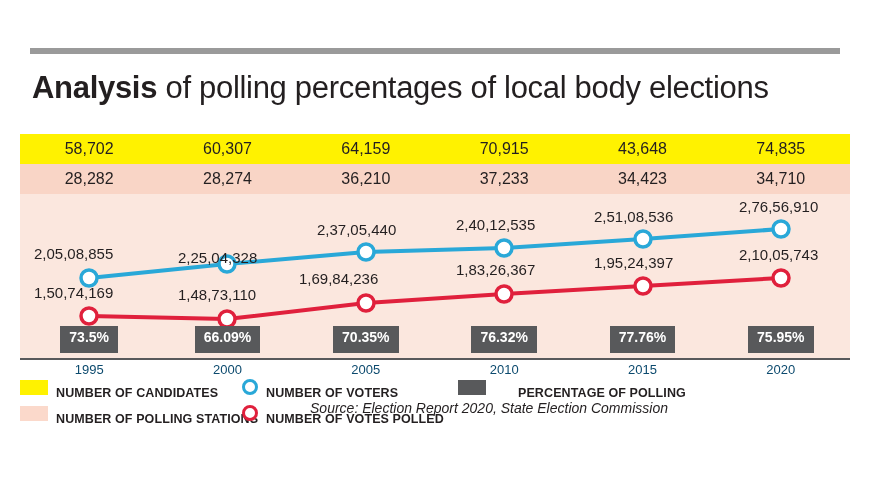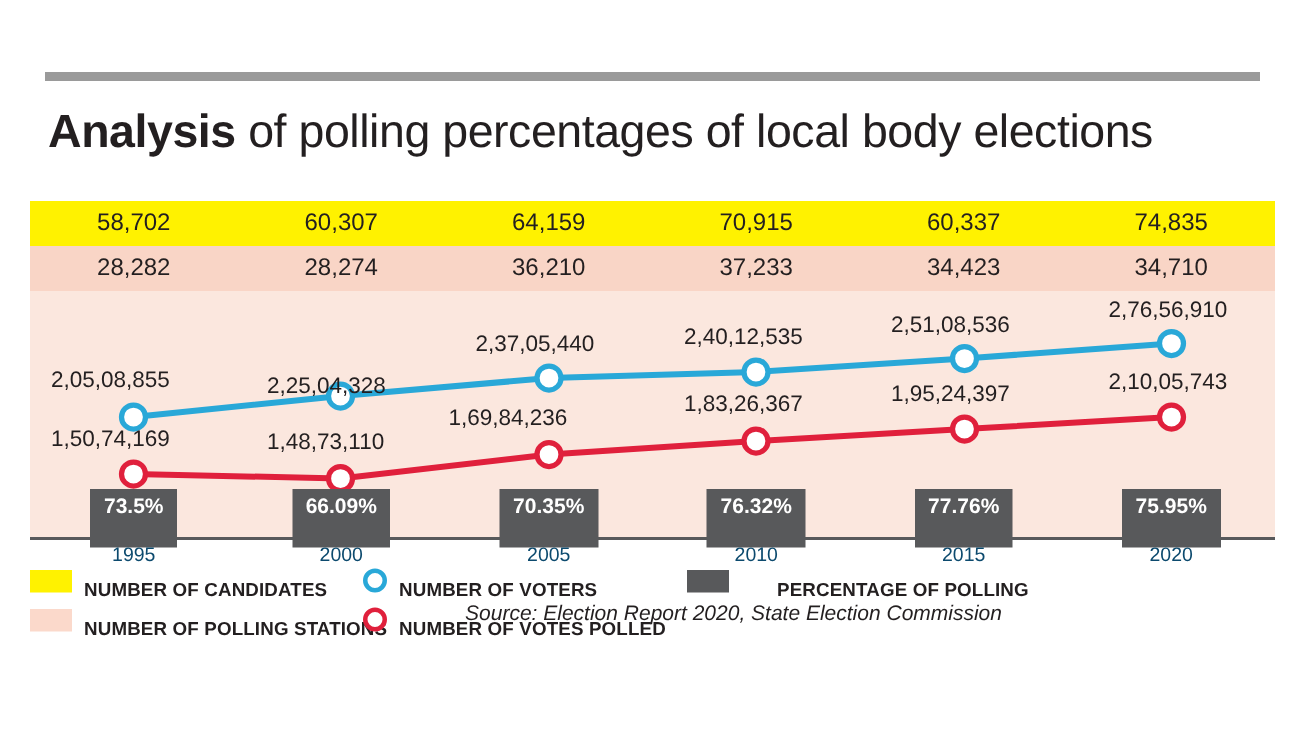--- a/index.html
+++ b/index.html
@@ -129,21 +129,21 @@
   .pct-row .pct-wrap {
     flex: 1 1 0;
     display: flex;
     justify-content: center;
   }
   .pct-chip {
     background: #58595b;
     color: #ffffff;
     font-size: 14px;
     font-weight: bold;
-    padding: 3px 9px 20px 9px;
+    padding: 3px 9px 8px 9px;
     line-height: 16px;
     white-space: nowrap;
   }
 
   
   #legend {
     position: absolute;
     left: 20px;
     top: 374px;
     width: 830px;
@@ -201,21 +201,21 @@
 
   <div class="title">
     <span class="strong">Analysis</span><span class="light"> of polling percentages of local body elections</span>
   </div>
 
   <div class="band" id="band-candidates">
     <div class="cell">58,702</div>
     <div class="cell">60,307</div>
     <div class="cell">64,159</div>
     <div class="cell">70,915</div>
-    <div class="cell">60,337</div>
+    <div class="cell">43,648</div>
     <div class="cell">74,835</div>
   </div>
 
   <div class="band" id="band-stations">
     <div class="cell">28,282</div>
     <div class="cell">28,274</div>
     <div class="cell">36,210</div>
     <div class="cell">37,233</div>
     <div class="cell">34,423</div>
     <div class="cell">34,710</div>

